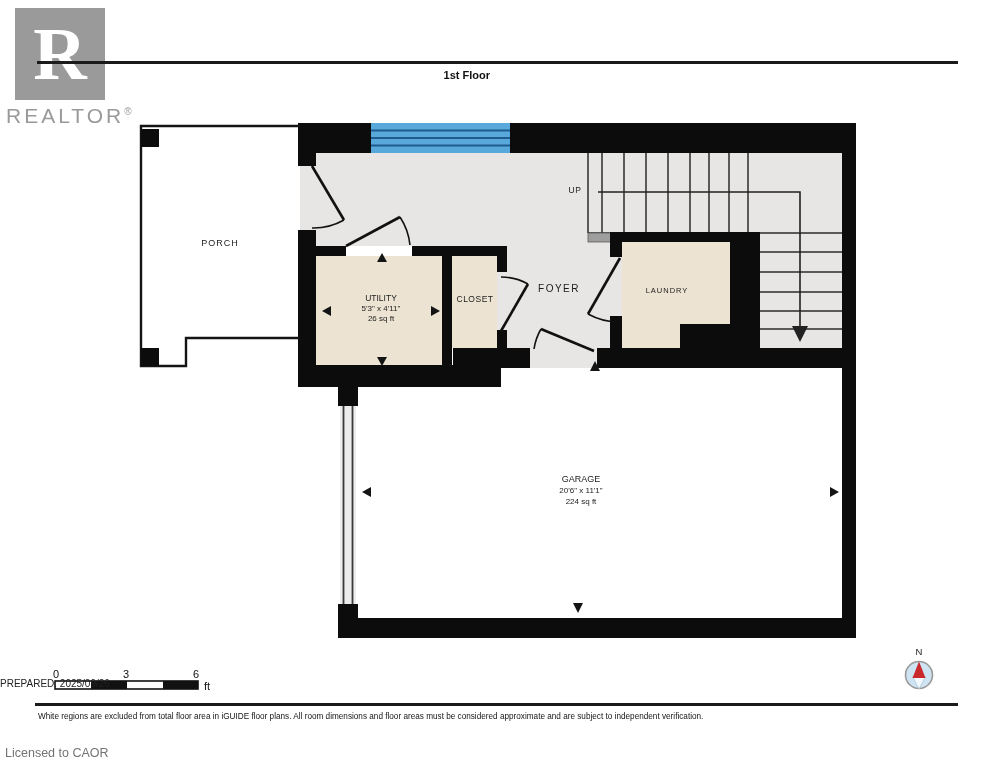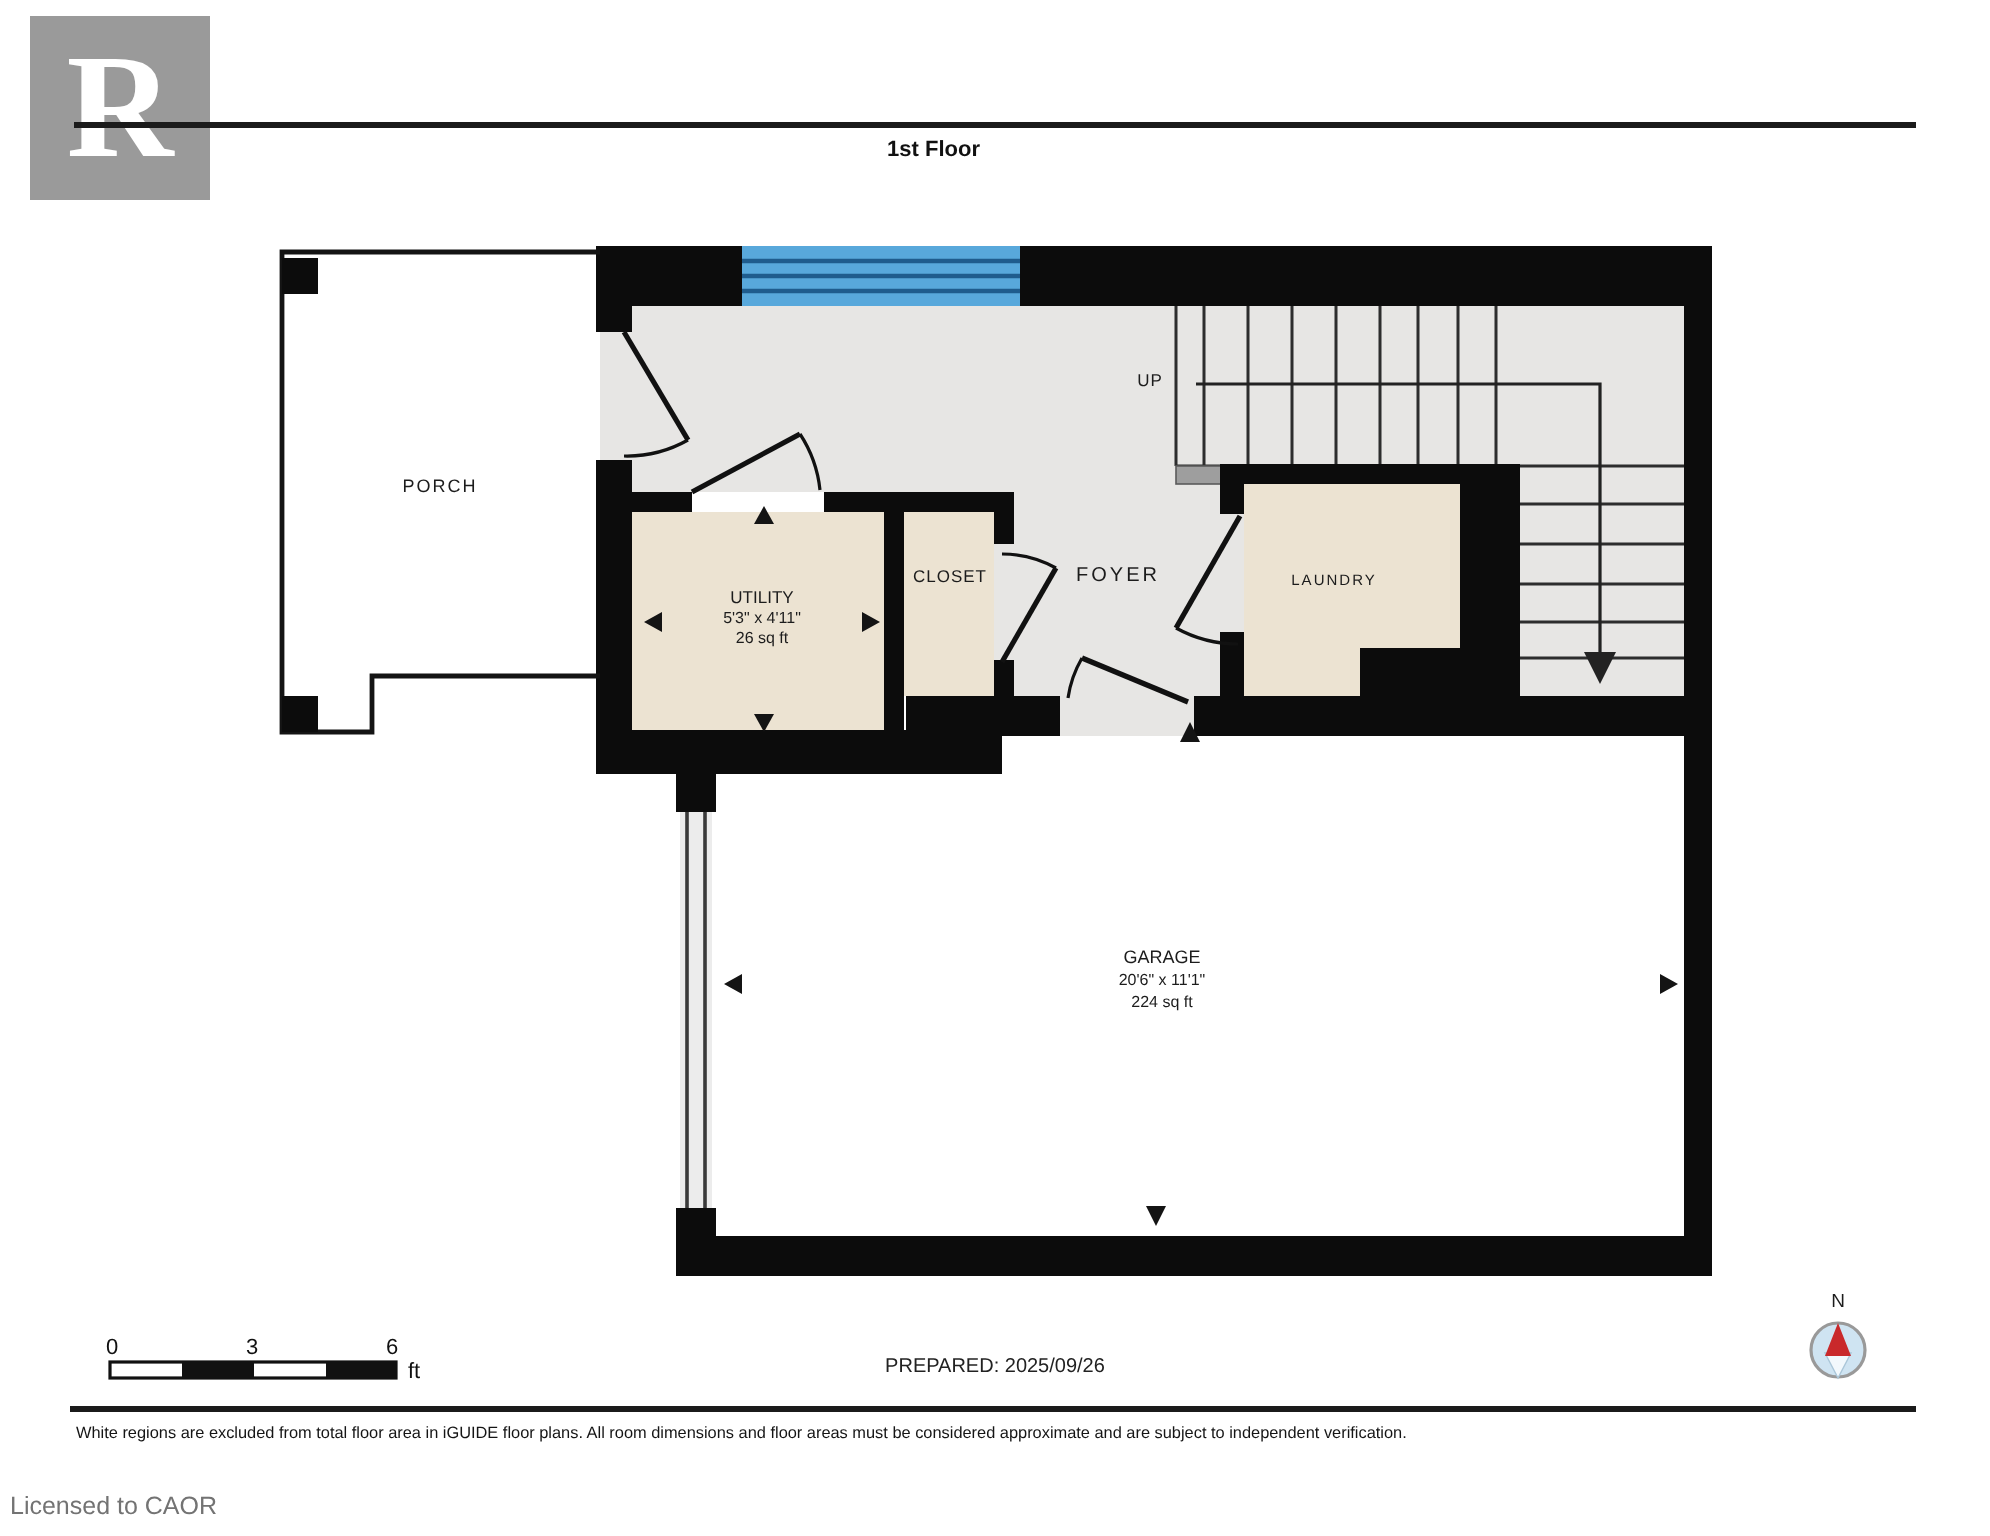--- a/index.html
+++ b/index.html
@@ -23,33 +23,34 @@
   .lbl-closet{font-size:8.5px;letter-spacing:.5px;}
   .lbl-foyer{font-size:10px;letter-spacing:1.5px;}
   .lbl-laundry{font-size:7.5px;letter-spacing:1px;}
   .lbl-garage{font-size:9px;line-height:11px;}
   .lbl-up{font-size:8.5px;letter-spacing:.5px;}
   .lbl-n{font-size:9.5px;}
   .dim-line{font-size:8px;letter-spacing:0;}
   
   .scale-tick{transform:translate(-50%,0);font-size:11px;}
   .scale-unit{font-size:11px;}
-  .prepared{left:0;right:0;top:678px;text-align:center;font-size:10px;color:#222;}
+  .prepared{left:0;right:0;top:678px;font-size:10px;color:#222;}
   .bottom-rule{left:35px;top:703px;width:923px;height:3px;background:#1b1b1b;}
   .disclaimer{left:38px;top:712px;width:930px;font-size:8.2px;color:#151515;}
   .license{left:5px;top:746px;font-size:12.5px;color:#737373;}
 </style>
 </head>
 <body>
 
 <div id="canvas">
 
   <div class="abs logo-box">
     <span class="logo-r">R</span>
   </div>
+  <div class="abs logo-word"><span>REALTOR</span><sup>®</sup></div>
 
   <div class="abs title-rule"></div>
 
   <div class="abs floor-label">1st Floor</div>
 
   <svg class="abs" style="left:0;top:0;" width="995" height="768" viewBox="0 0 995 768">
 
     <g fill="#e7e6e4">
       <rect x="316" y="153" width="526" height="93"></rect>
       <rect x="507" y="246" width="103" height="102"></rect>
@@ -164,21 +165,21 @@
   </svg>
 
   <div class="abs room-label lbl-porch" style="left:220px;top:243px;">PORCH</div>
 
   <div class="abs room-label lbl-utility" style="left:381px;top:309px;">
     <div>UTILITY</div>
     <div class="dim-line">5'3" x 4'11"</div>
     <div class="dim-line">26 sq ft</div>
   </div>
 
-  <div class="abs room-label lbl-closet" style="left:475px;top:288px;">CLOSET</div>
+  <div class="abs room-label lbl-closet" style="left:475px;top:299px;">CLOSET</div>
 
   <div class="abs room-label lbl-foyer" style="left:559px;top:288px;">FOYER</div>
 
   <div class="abs room-label lbl-laundry" style="left:667px;top:290px;">LAUNDRY</div>
 
   <div class="abs room-label lbl-garage" style="left:581px;top:490px;">
     <div>GARAGE</div>
     <div class="dim-line">20'6" x 11'1"</div>
     <div class="dim-line">224 sq ft</div>
   </div>

